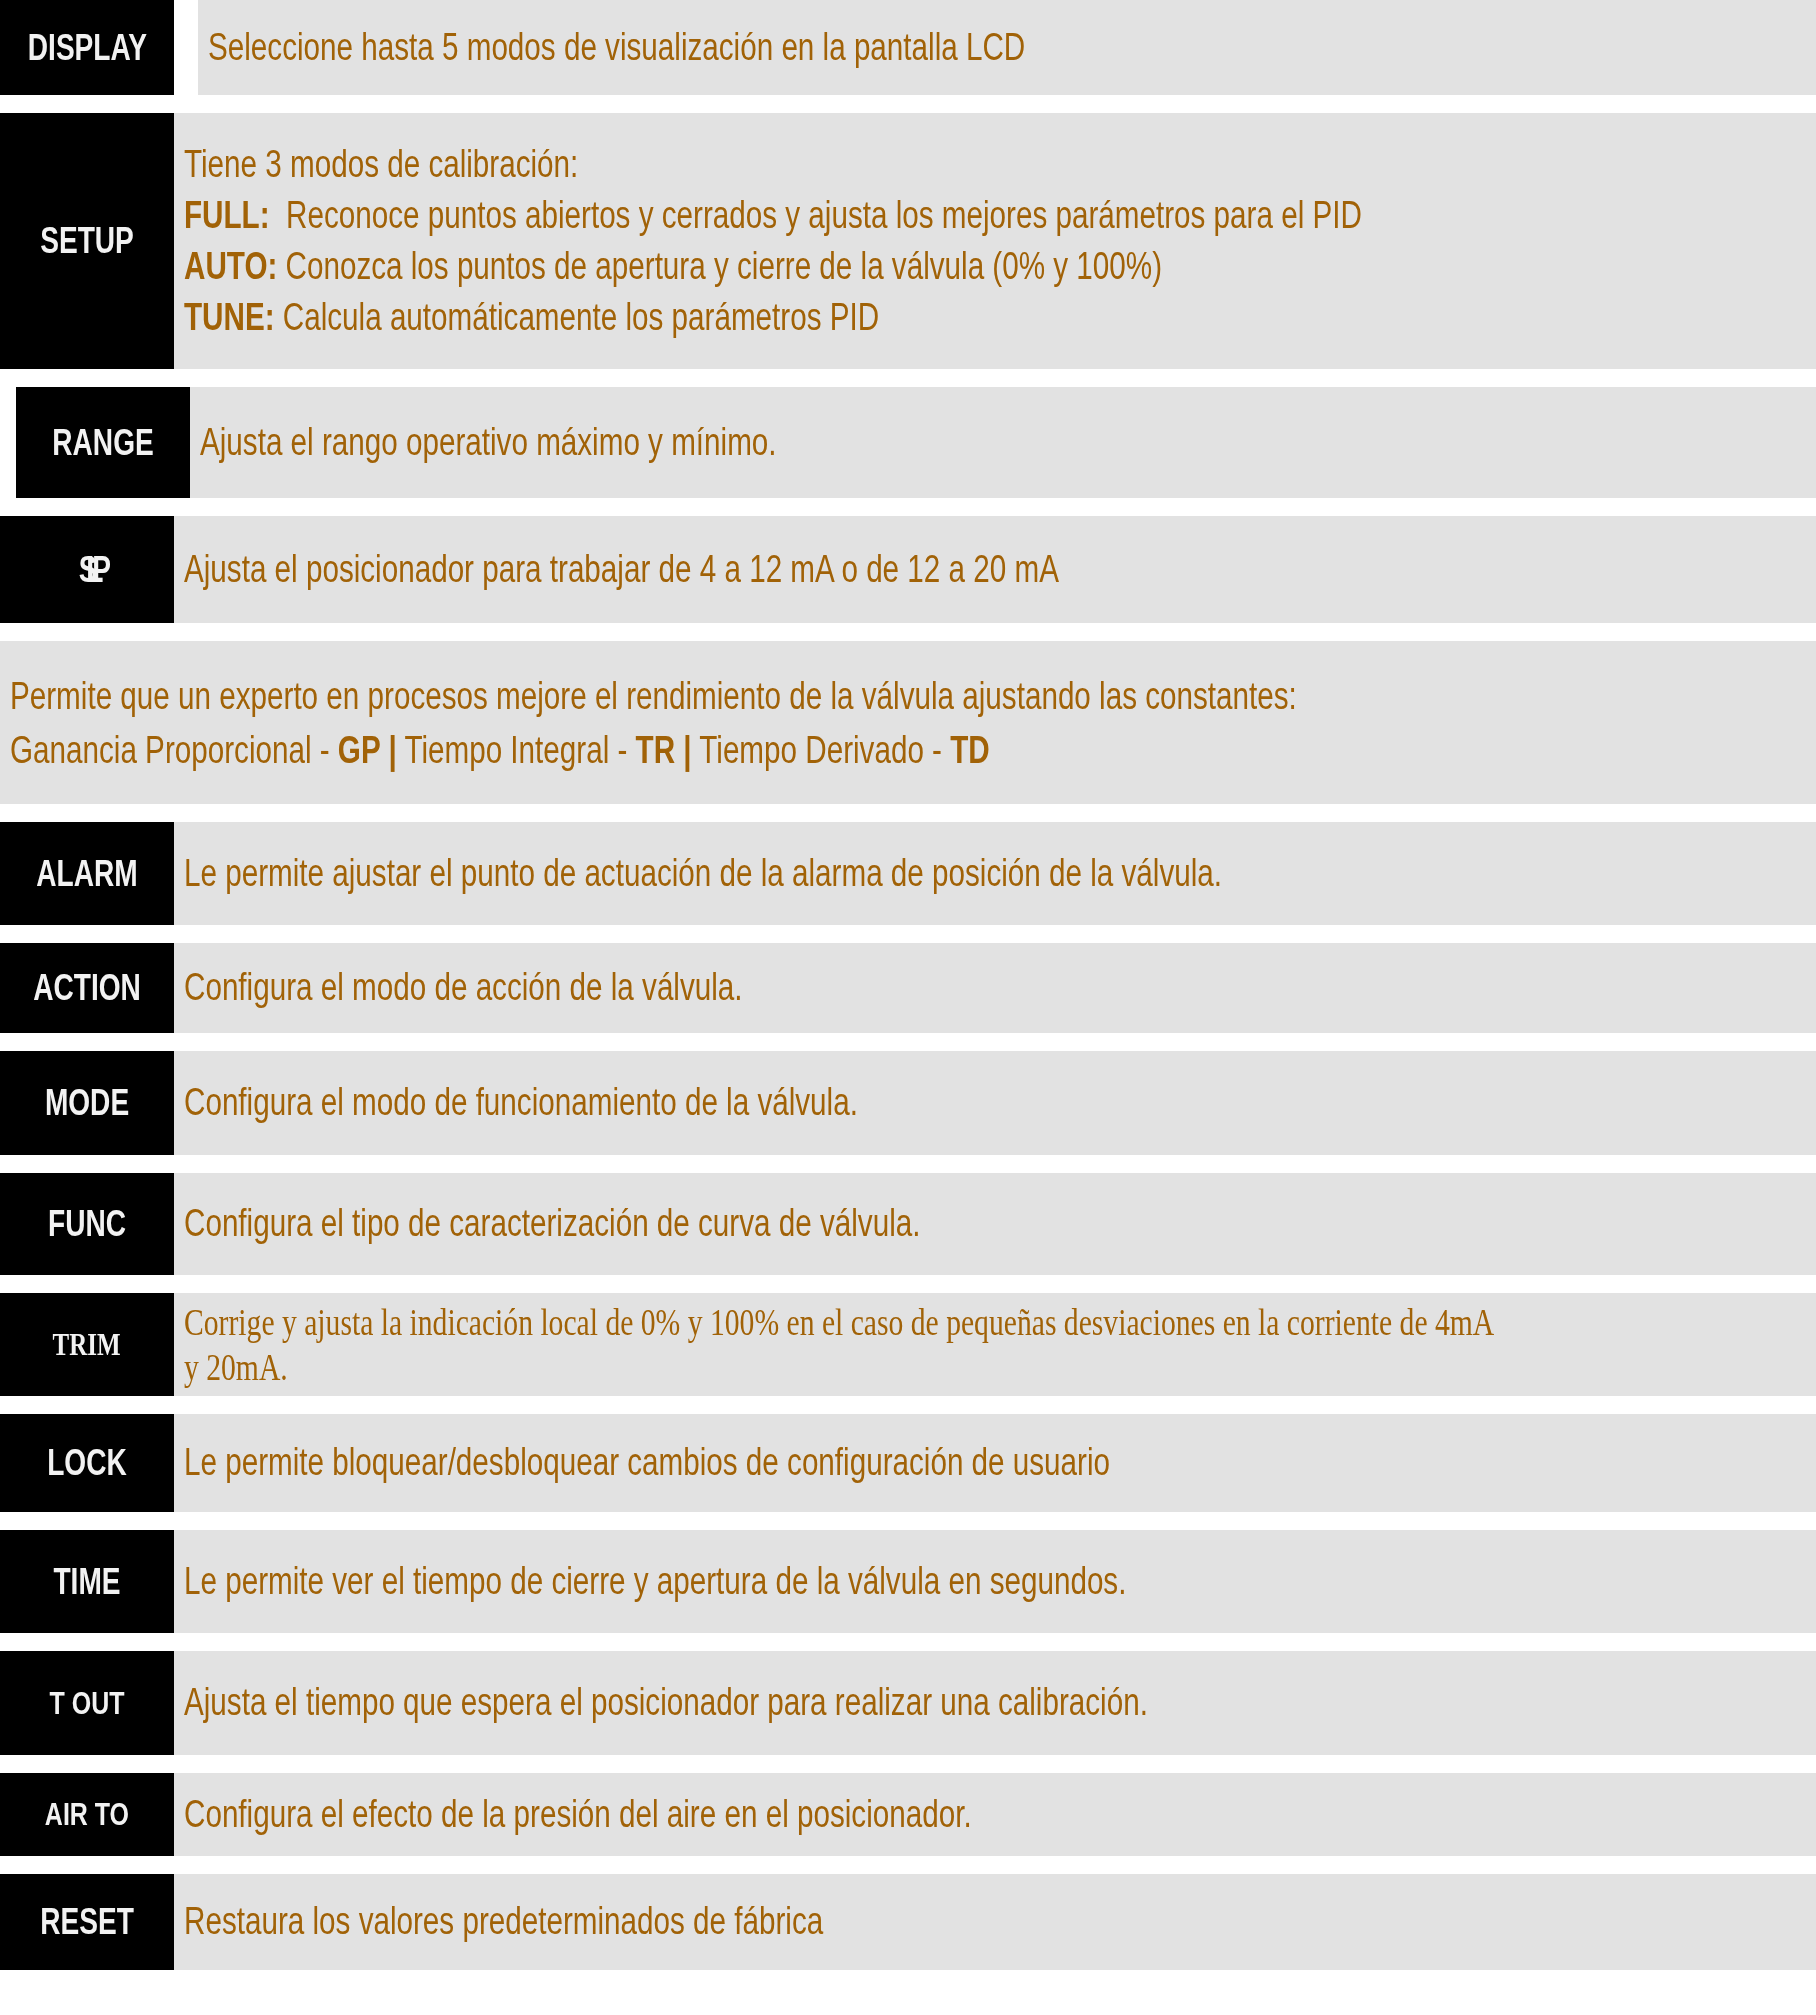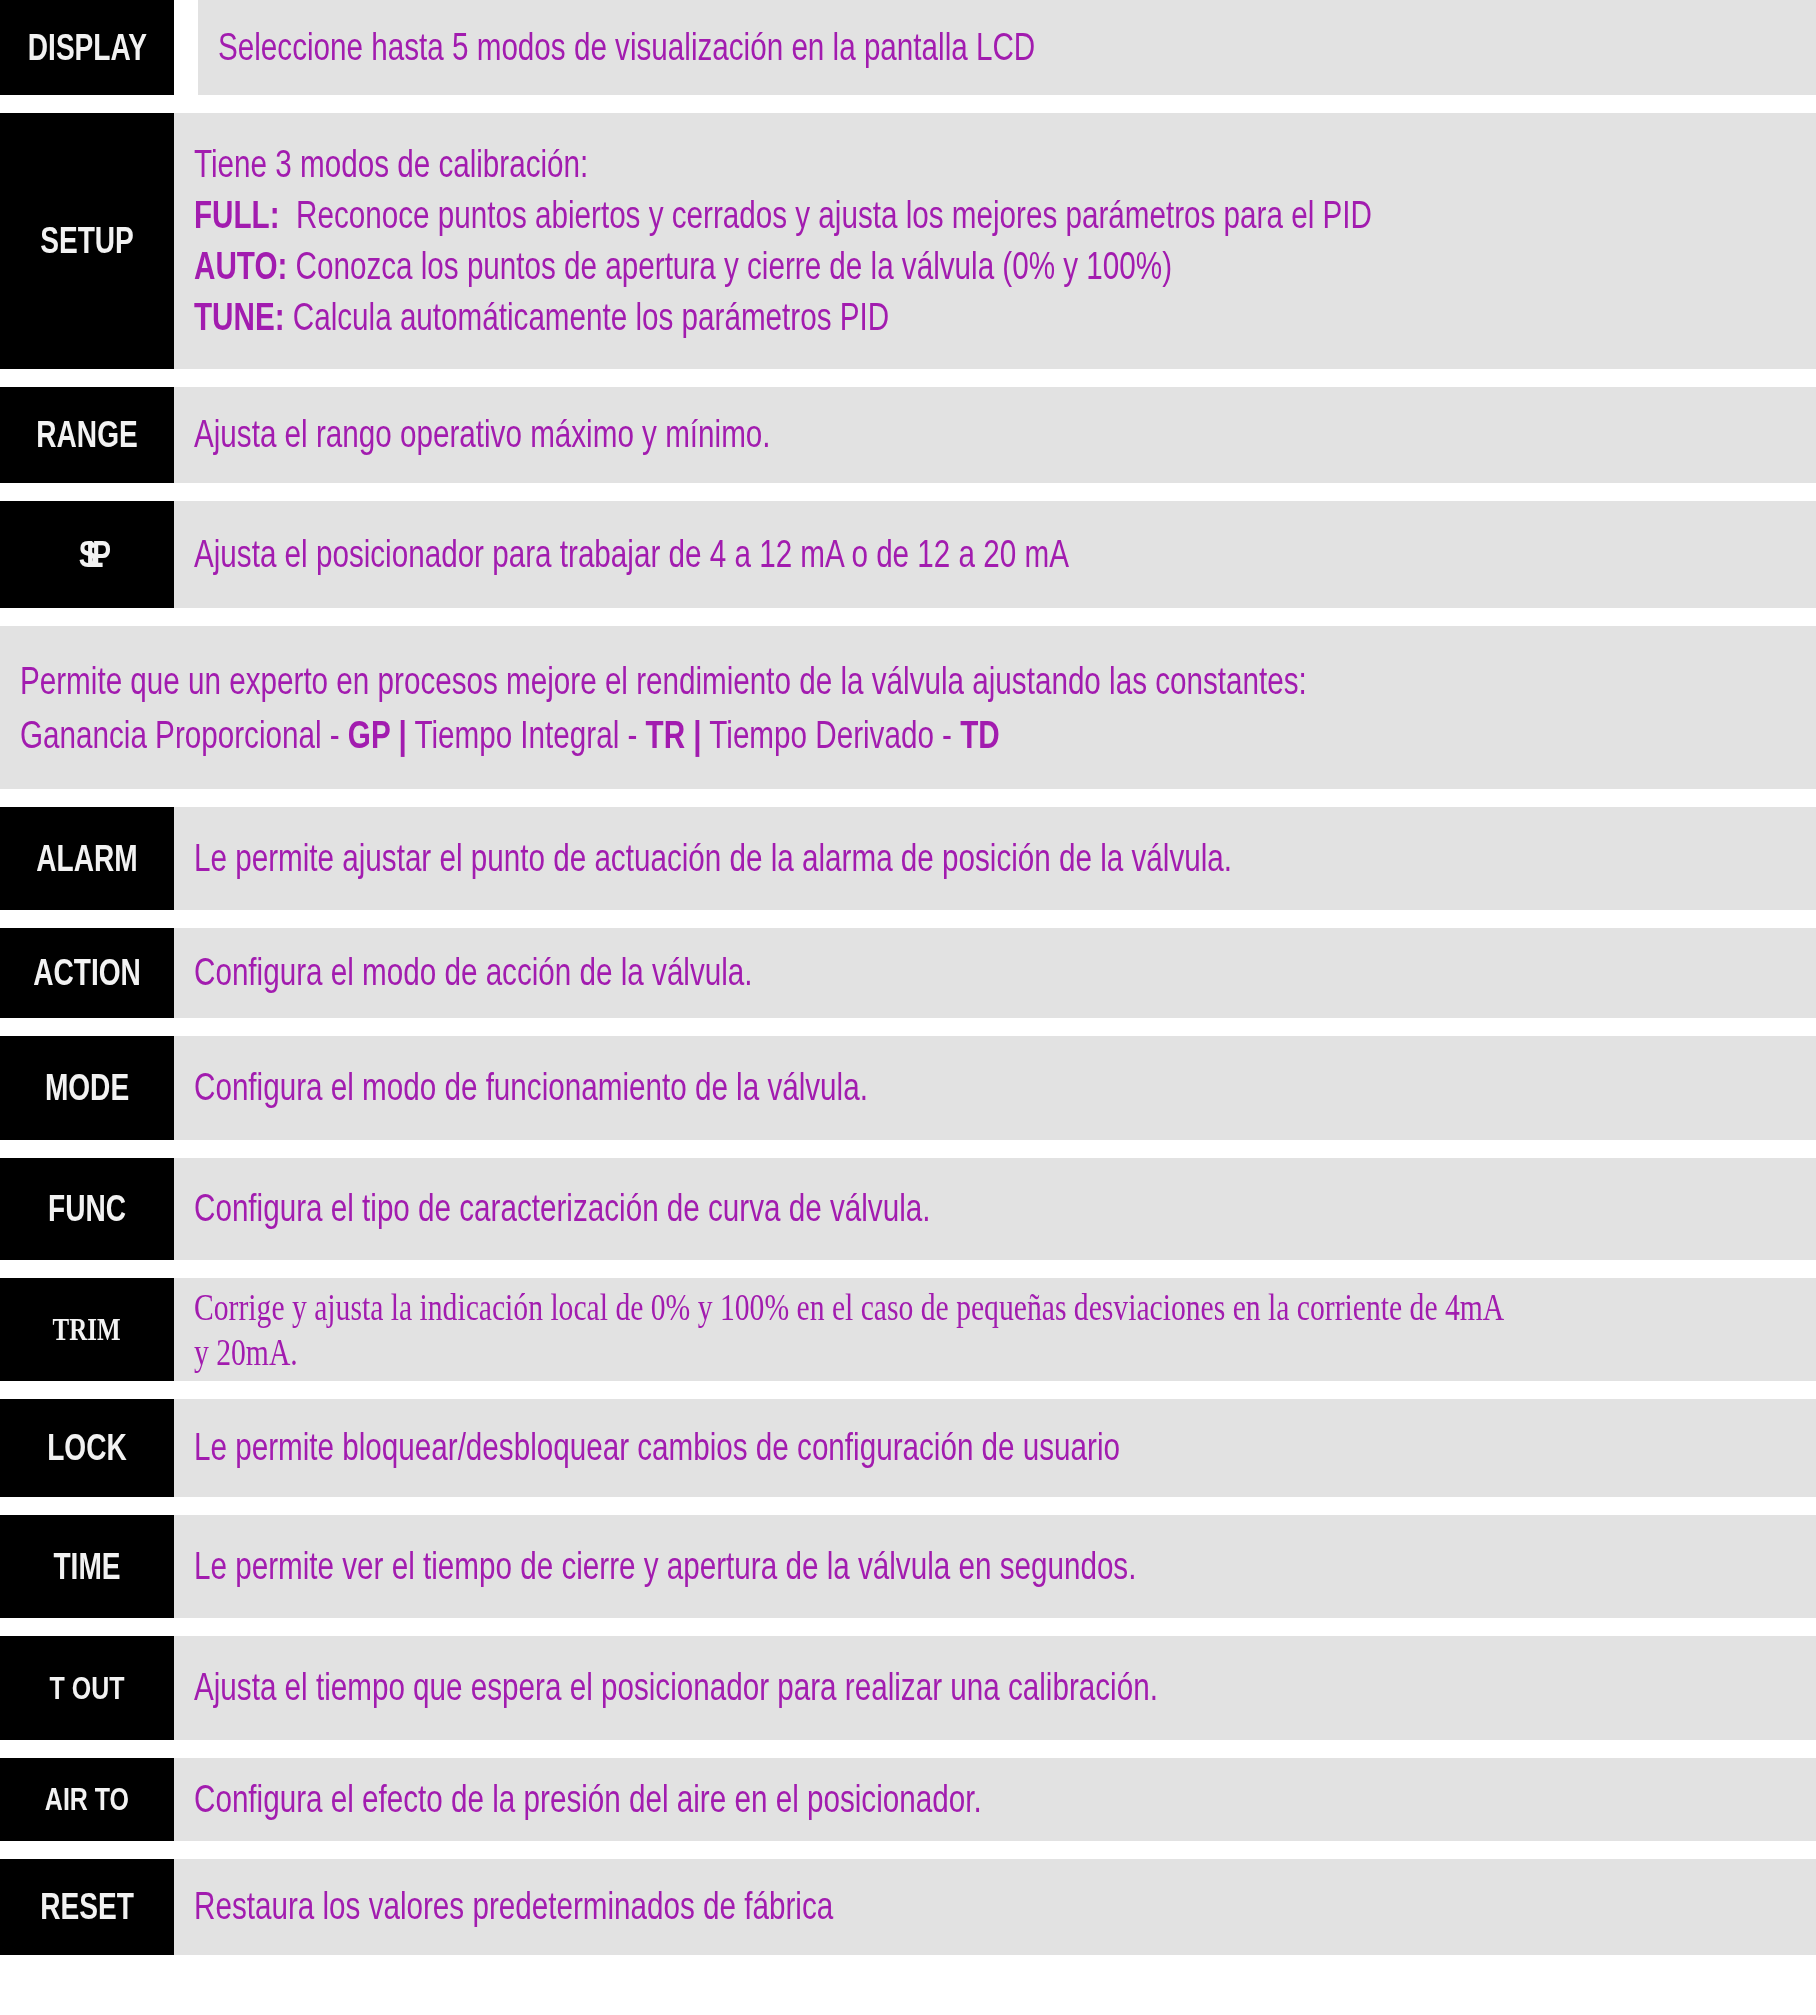--- a/index.html
+++ b/index.html
@@ -10,21 +10,21 @@
     font-family: "Liberation Sans", sans-serif;
     overflow: hidden;
   }
   .table { width: 1816px; }
   .row { display: flex; }
   .row + .row { margin-top: 18px; }
 
   
   .h-display { height: 95px; gap: 24px; }
   .h-setup   { height: 256px; }
-  .h-range   { height: 96px; }
+  .h-range   { height: 111px; margin-left: 16px; }
   .h-slp     { height: 107px; }
   .h-pid     { height: 163px; }
   .h-alarm   { height: 103px; }
   .h-action  { height: 90px; text-align: center; }
   .h-mode    { height: 104px; }
   .h-func    { height: 102px; }
   .h-trim    { height: 103px; font-family: Liberation Serif, serif; }
   .h-lock    { height: 98px; }
   .h-time    { height: 103px; }
   .h-tout    { height: 104px; }
@@ -50,23 +50,23 @@
   .label.sm { font-size: 32px; }
   .lbl.squish { letter-spacing: -0.40em; padding-left: 0.15em; }
 
   .content {
     flex: 1 1 auto;
     background: #e2e2e2;
     display: flex;
     flex-direction: column;
     justify-content: center;
     align-items: flex-start;
-    padding-left: 20px;
+    padding-left: 10px;
     font-size: 38px;
-    color: #a21caf;
+    color: #a16207;
     overflow: hidden;
   }
   .cond {
     display: block;
     white-space: pre;
     transform: scaleX(0.78);
     transform-origin: 0 50%;
     line-height: 1.15;
   }
   .lh70 { line-height: 51px; }

